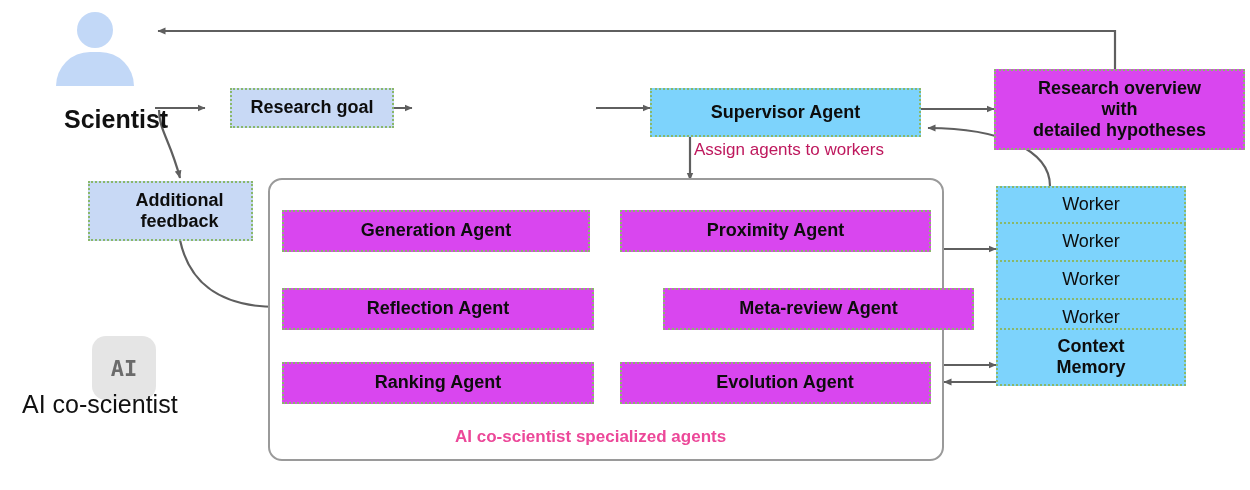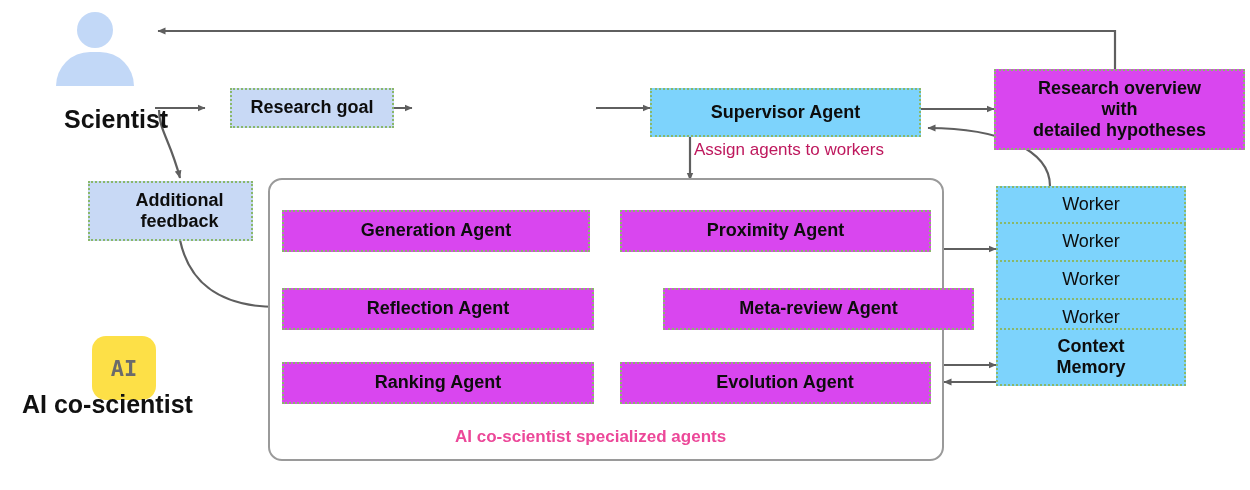--- a/index.html
+++ b/index.html
@@ -18,25 +18,25 @@
 
   
   #scientist-icon{position:absolute;left:52px;top:12px;width:86px;height:70px;}
   #scientist-icon .head{position:absolute;left:25px;top:0;width:36px;height:36px;
       border-radius:50%;background:#c2d8f7;}
   #scientist-icon .body{position:absolute;left:4px;top:40px;width:78px;height:34px;
       border-radius:39px 39px 0 0;background:#c2d8f7;}
 
   
   #ai-logo{position:absolute;left:92px;top:336px;width:64px;height:64px;border-radius:14px;
-      background:#fde047;display:flex;align-items:center;justify-content:center;
+      background:#e5e5e5;display:flex;align-items:center;justify-content:center;
       font-family:"DejaVu Sans Mono",monospace;font-size:22px;font-weight:bold;color:#6b6b6b;}
 
   #scientist-label{left:24px;top:105px;font-size:25px;font-weight:bold;margin-left:40px;}
-  #ai-label{left:22px;top:390px;font-size:25px;font-weight:bold;}
+  #ai-label{left:22px;top:390px;font-size:25px;font-weight:normal;}
 
   #assign-label{left:694px;top:140px;font-size:17px;color:#be185d;}
   #panel-caption{left:455px;top:427px;font-size:17px;font-weight:bold;color:#ec4899;}
 
   
   #agents-panel{position:absolute;left:268px;top:178px;width:676px;height:283px;
       border:2px solid #9a9a9a;border-radius:14px;background:#fff;box-sizing:border-box;}
 
   svg.wires{position:absolute;left:0;top:0;width:1250px;height:490px;overflow:visible;}
   .gline{fill:none;stroke:#5f5f5f;stroke-width:2.2;}

